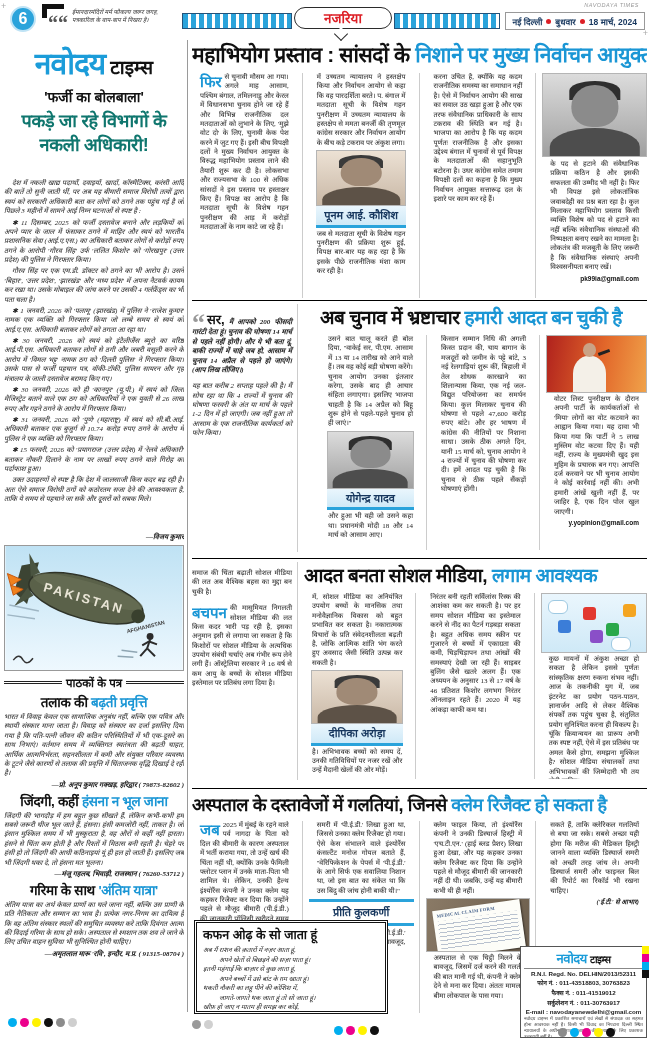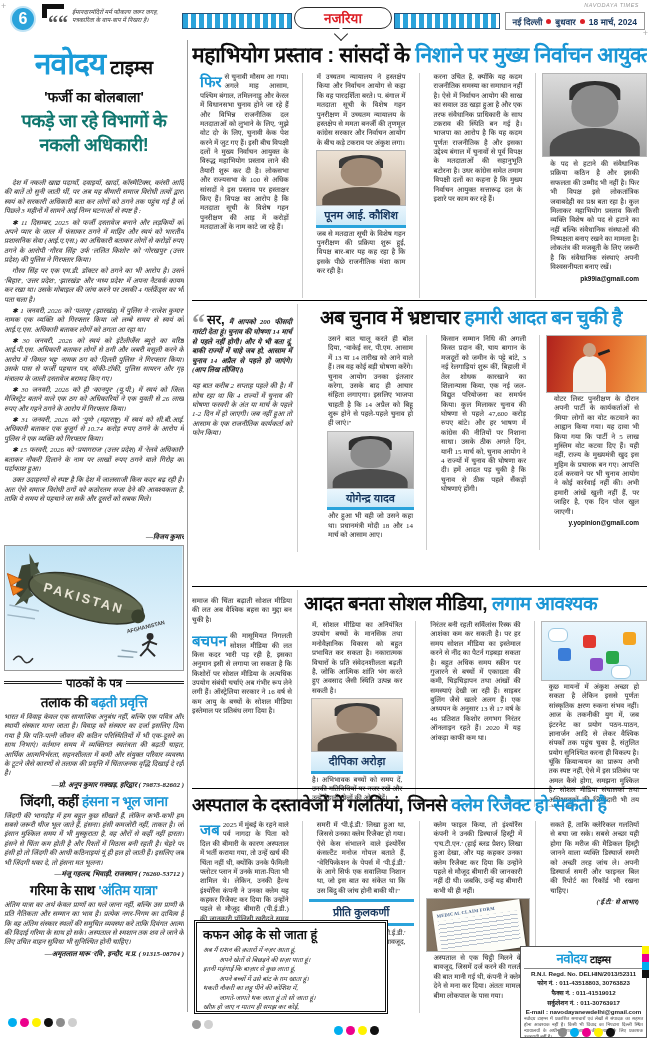--- a/index.html
+++ b/index.html
@@ -51,21 +51,21 @@
   .lsec .rule{flex:1;border-top:3px double #222}
   .lsec .lt{font-weight:800;font-size:11.5px;color:#111;white-space:nowrap}
   .lhead{text-align:center;font-weight:800;font-size:13.5px;margin:3px 0 2px;letter-spacing:-.3px}
   .hb{color:#0f0f0f}.hl{color:#1a96d5}
   .lbody{overflow:hidden}
   .lb1{max-height:66px}.lb2{max-height:64px}.lb3{max-height:58px}
   
   .art{position:absolute;left:192px;width:455px;overflow:hidden}
   .a1{top:40px;height:258px}
   .a2{top:300px;height:256px;border-top:1.5px solid #000;padding-top:3px}
-  .a3{top:586px;height:228px;border-top:1.5px solid #000;padding-top:3px}
+  .a3{top:558px;height:228px;border-top:1.5px solid #000;padding-top:3px}
   .a4{top:788px;height:228px;border-top:1.5px solid #000;padding-top:3px}
   .hline{font-weight:800;letter-spacing:-.4px;white-space:nowrap;overflow:hidden;margin:0 0 5px}
   .h1s{font-size:21px}.h2s{font-size:19px}.h3s{font-size:19px}.h4s{font-size:18px}
   .cols{display:flex;gap:6px;overflow:hidden}
   .col{flex:1;min-width:0;overflow:hidden;border-right:1px solid #ccc;padding-right:5px}
   .col:last-child{border-right:none;padding-right:0}
   .colsH{height:226px}
   
   .photo{position:relative;overflow:hidden;border:1px solid #b5b5b5}
   .photo .hair{position:absolute;left:50%;top:8%;width:50%;height:24%;transform:translateX(-50%);

